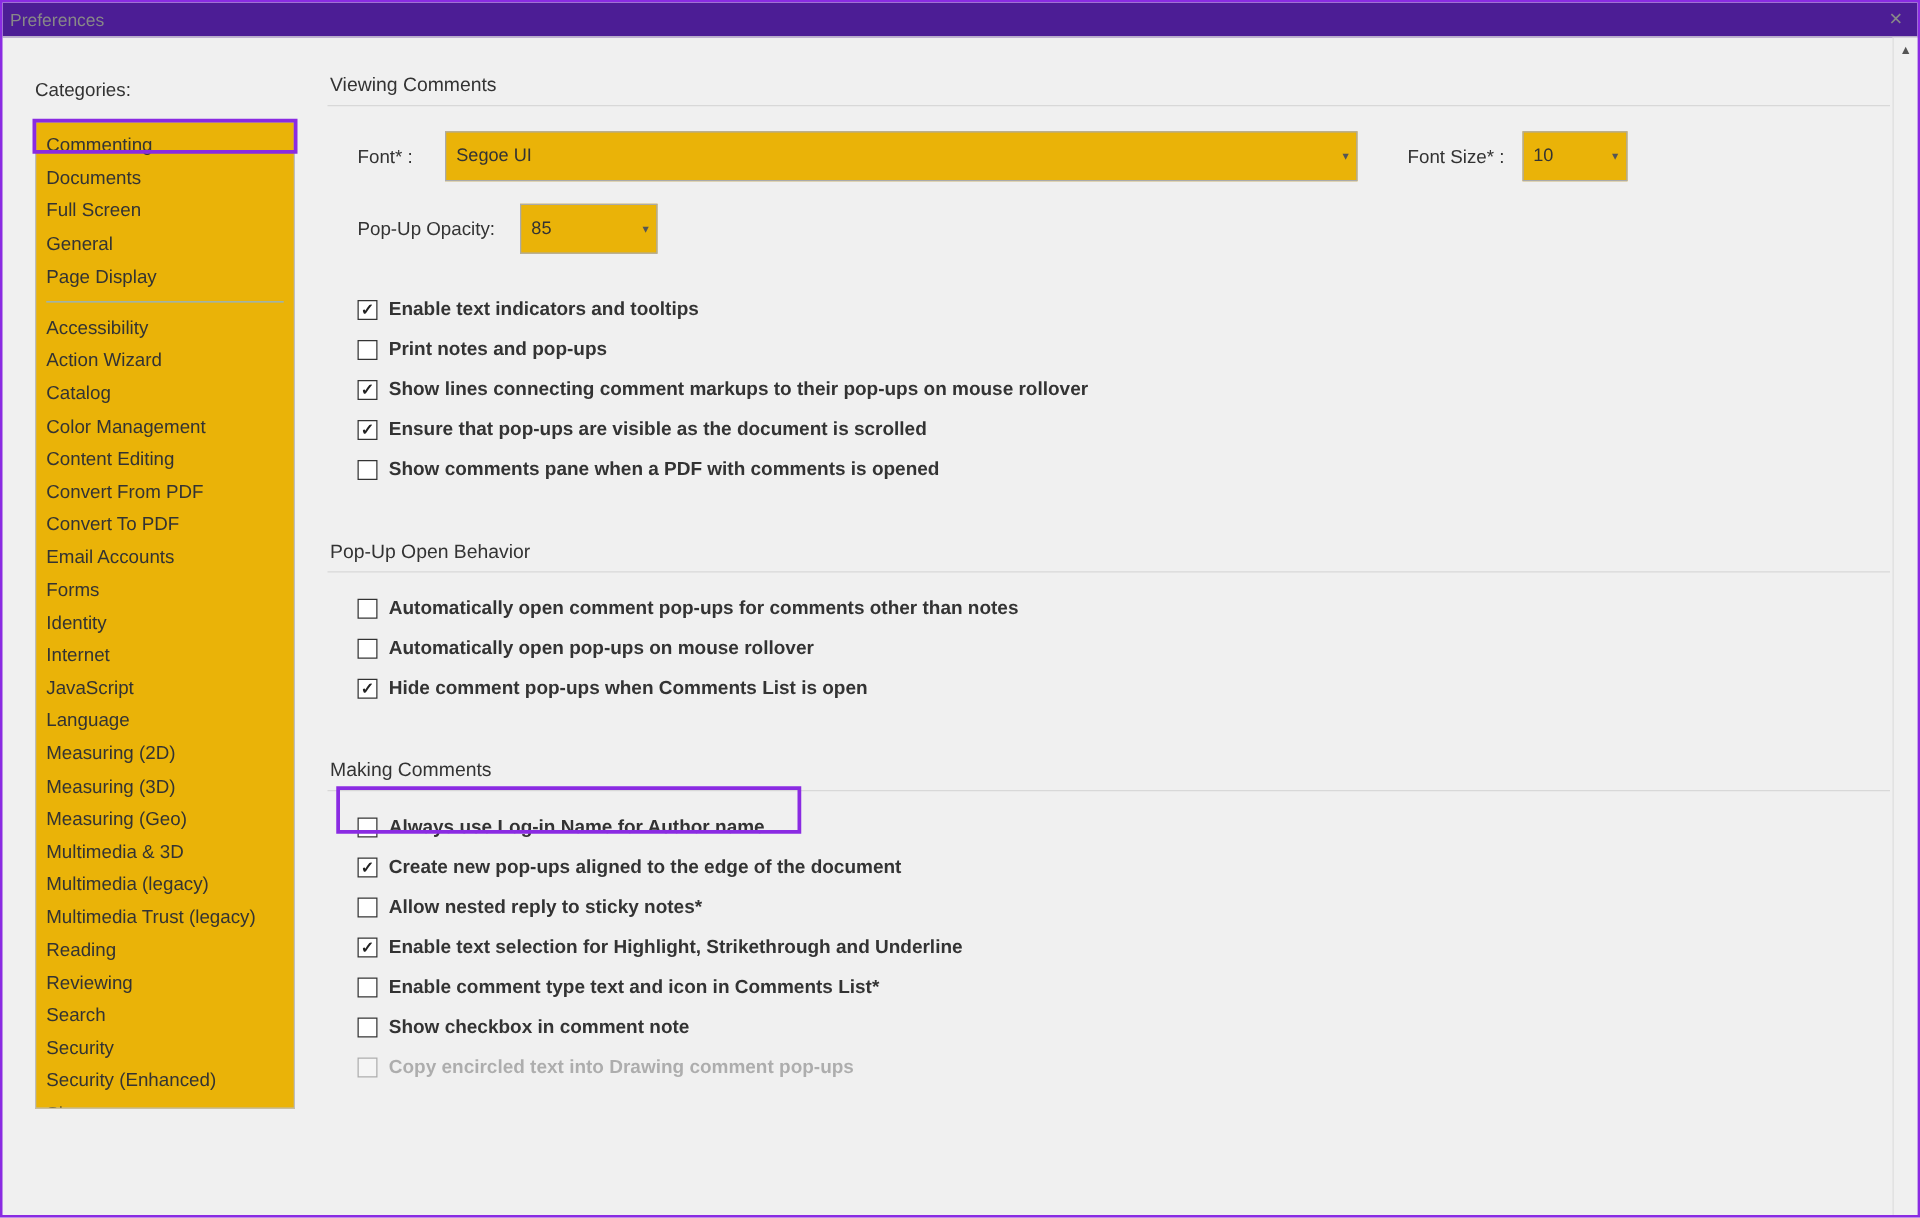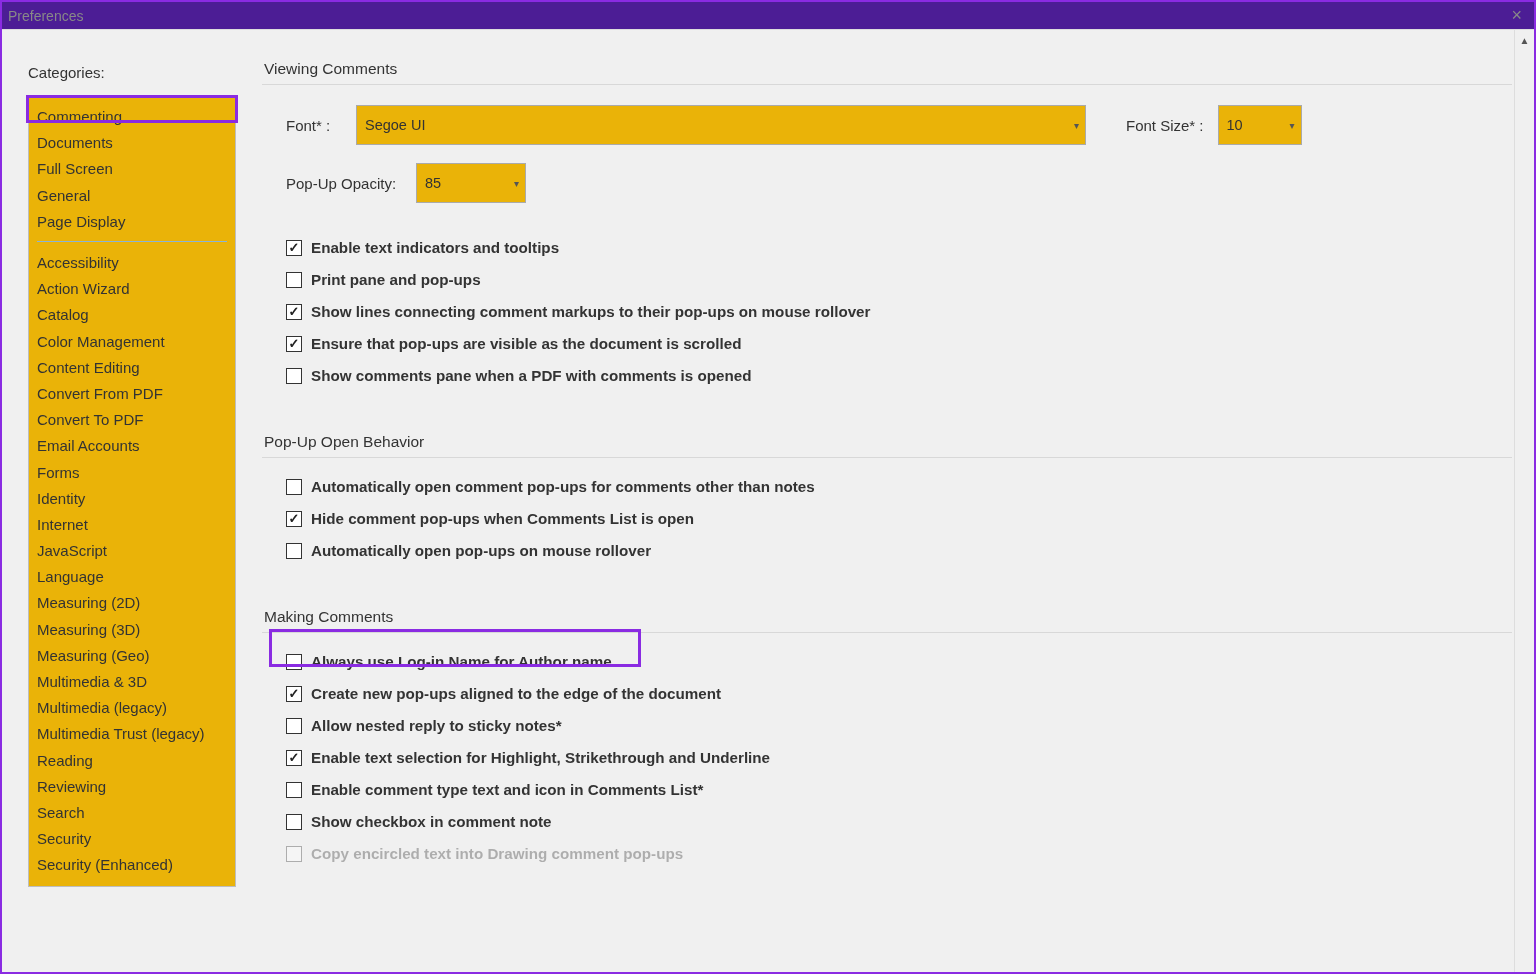--- a/index.html
+++ b/index.html
@@ -238,21 +238,21 @@
           <span>85</span>
           <span class="arrow">▾</span>
         </div>
       </div>
       <div class="checkbox-row">
           <span class="checkbox checked"></span>
           <span>Enable text indicators and tooltips</span>
         </div>
       <div class="checkbox-row">
           <span class="checkbox"></span>
-          <span>Print pane and pop-ups</span>
+          <span>Print notes and pop-ups</span>
         </div>
       <div class="checkbox-row">
           <span class="checkbox checked"></span>
           <span>Show lines connecting comment markups to their pop-ups on mouse rollover</span>
         </div>
       <div class="checkbox-row">
           <span class="checkbox checked"></span>
           <span>Ensure that pop-ups are visible as the document is scrolled</span>
         </div>
       <div class="checkbox-row">
@@ -261,26 +261,26 @@
         </div>
     </div>
 
     <div class="section-title">Pop-Up Open Behavior</div>
     <div class="section-box">
       <div class="checkbox-row">
           <span class="checkbox"></span>
           <span>Automatically open comment pop-ups for comments other than notes</span>
         </div>
       <div class="checkbox-row">
+          <span class="checkbox"></span>
+          <span>Automatically open pop-ups on mouse rollover</span>
+        </div>
+      <div class="checkbox-row">
           <span class="checkbox checked"></span>
           <span>Hide comment pop-ups when Comments List is open</span>
-        </div>
-      <div class="checkbox-row">
-          <span class="checkbox"></span>
-          <span>Automatically open pop-ups on mouse rollover</span>
         </div>
     </div>
 
     <div class="section-title">Making Comments</div>
     <div class="section-box" style="margin-bottom:0">
       <div class="checkbox-row">
           <span class="checkbox"></span>
           <span>Always use Log-in Name for Author name</span>
         </div>
       <div class="checkbox-row">

